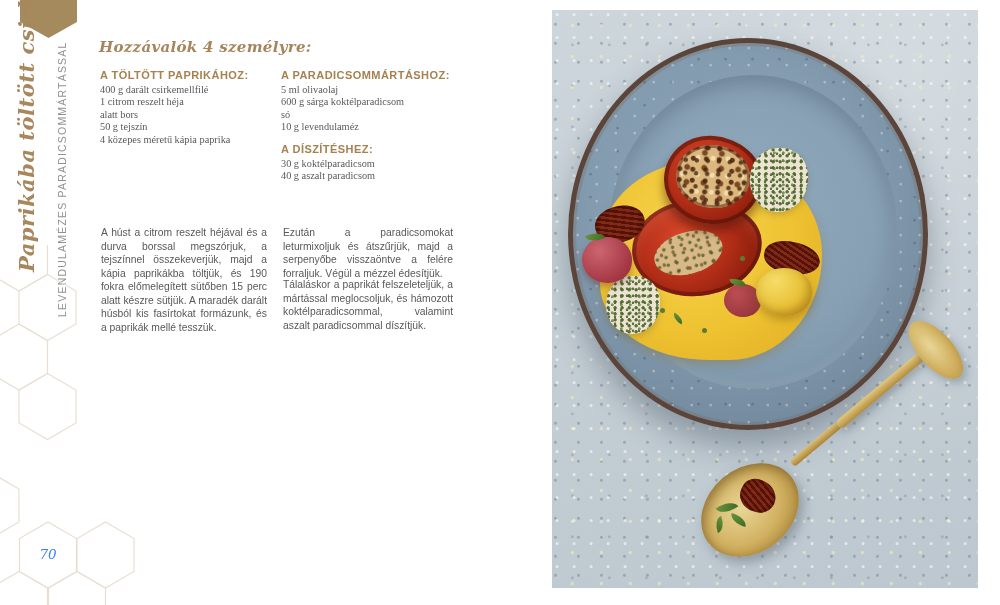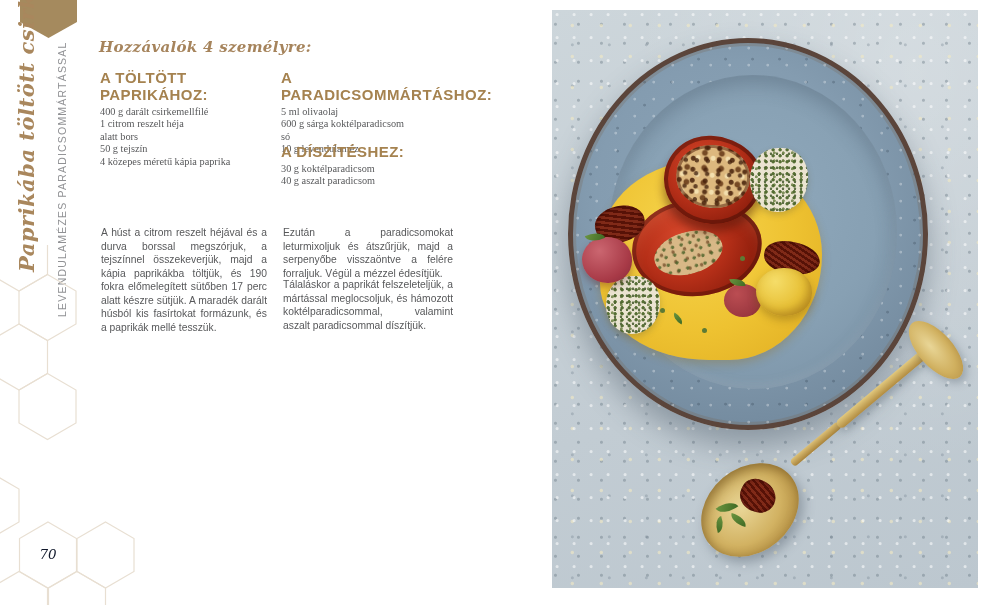--- a/index.html
+++ b/index.html
@@ -10,30 +10,30 @@
   
   .bookmark { position:absolute; left:20px; top:0; width:57px; height:38px; background:#a58a5e;
     clip-path:polygon(0 0,100% 0,100% 58%,50% 100%,0 58%); }
   .vtitle { position:absolute; left:14px; top:272px; width:232px; transform:rotate(-90deg);
     transform-origin:0 0; font-family:"DejaVu Serif", serif; font-style:italic; font-weight:bold;
     font-size:21px; color:#a9875d; letter-spacing:.5px; white-space:nowrap; }
   .vsubtitle { position:absolute; left:56px; top:317px; width:270px; transform:rotate(-90deg);
     transform-origin:0 0; font-size:10.5px; letter-spacing:1.2px; color:#909194; white-space:nowrap; }
   .honeycomb { position:absolute; left:0; top:245px; }
   .pagenum { position:absolute; left:34px; top:546px; width:28px; text-align:center;
-    font-family:"DejaVu Serif", serif; font-style:italic; font-size:13.5px; color:#0f172a; }
+    font-family:"DejaVu Serif", serif; font-style:italic; font-size:13.5px; color:#3b82f6; }
 
   
   .servings { position:absolute; left:99px; top:38px; font-family:"DejaVu Serif", serif;
     font-style:italic; font-weight:bold; font-size:15px; color:#a6845c; letter-spacing:.3px; }
   .ing-group { position:absolute; width:178px; }
   .g1 { left:100px; top:69px; }
   .g2 { left:281px; top:69px; }
   .g3 { left:281px; top:143px; }
-  .ing-title { font-size:15px; font-weight:bold; letter-spacing:.45px; color:#a5824f; margin-bottom:3px; }
+  .ing-title { font-size:11px; font-weight:bold; letter-spacing:.45px; color:#a5824f; margin-bottom:3px; }
   .ing-list { list-style:none;font-family:Liberation Serif, serif; }
   .ing-list li { font-size:10.3px; line-height:12.4px; color:#58595b; }
   .steps { position:absolute; font-size:10.3px; line-height:13.5px; color:#57585a; text-align:justify; }
   .s1 { left:101px; top:226px; width:166px; }
   .s2 { left:101px; top:325px; width:166px; }
   .s3 { left:283px; top:226px; width:170px; }
   .s4 { left:283px; top:278px; width:170px; }
 
   
   .photo { position:absolute; left:552px; top:10px; width:426px; height:578px; overflow:hidden;
@@ -177,21 +177,21 @@
   </div>
 
   <div class="ing-group g3">
     <div class="ing-title">A DÍSZÍTÉSHEZ:</div>
     <ul class="ing-list">
       <li>30 g koktélparadicsom</li>
       <li>40 g aszalt paradicsom</li>
     </ul>
   </div>
 
-  <p class="steps s1">A húst a citrom reszelt héjával és a durva borssal megszórjuk, a tejszínnel összekeverjük, majd a kápia paprikákba töltjük, és 190 fokra előmelegített sütőben 17 perc alatt készre sütjük. A maradék darált húsból kis fasírtokat formázunk, és a paprikák mellé tesszük.</p>
+  <p class="steps s1">A húst a citrom reszelt héjával és a durva borssal megszórjuk, a tejszínnel összekeverjük, majd a kápia paprikákba töltjük, és 190 fokra előmelegített sütőben 15 perc alatt készre sütjük. A maradék darált húsból kis fasírtokat formázunk, és a paprikák mellé tesszük.</p>
   <p class="steps s4">Tálaláskor a paprikát felszeleteljük, a mártással meglocsoljuk, és hámozott koktélparadicsommal, valamint aszalt paradicsommal díszítjük.</p>
   <p class="steps s3">Ezután a paradicsomokat leturmixoljuk és átszűrjük, majd a serpenyőbe visszaöntve a felére forraljuk. Végül a mézzel édesítjük.</p>
 
   <div class="photo" role="img" aria-label="Stuffed roasted kápia peppers on yellow tomato sauce, garnished with cocktail tomatoes, dried tomato and herb crumble, served on a blue ceramic plate with a brass spoon holding dried tomato and basil">
     <div class="plate">
       <div class="well"></div>
     </div>
     <div class="sauce"></div>
     <div class="sundried sd1"></div>
     <div class="sundried sd2"></div>

